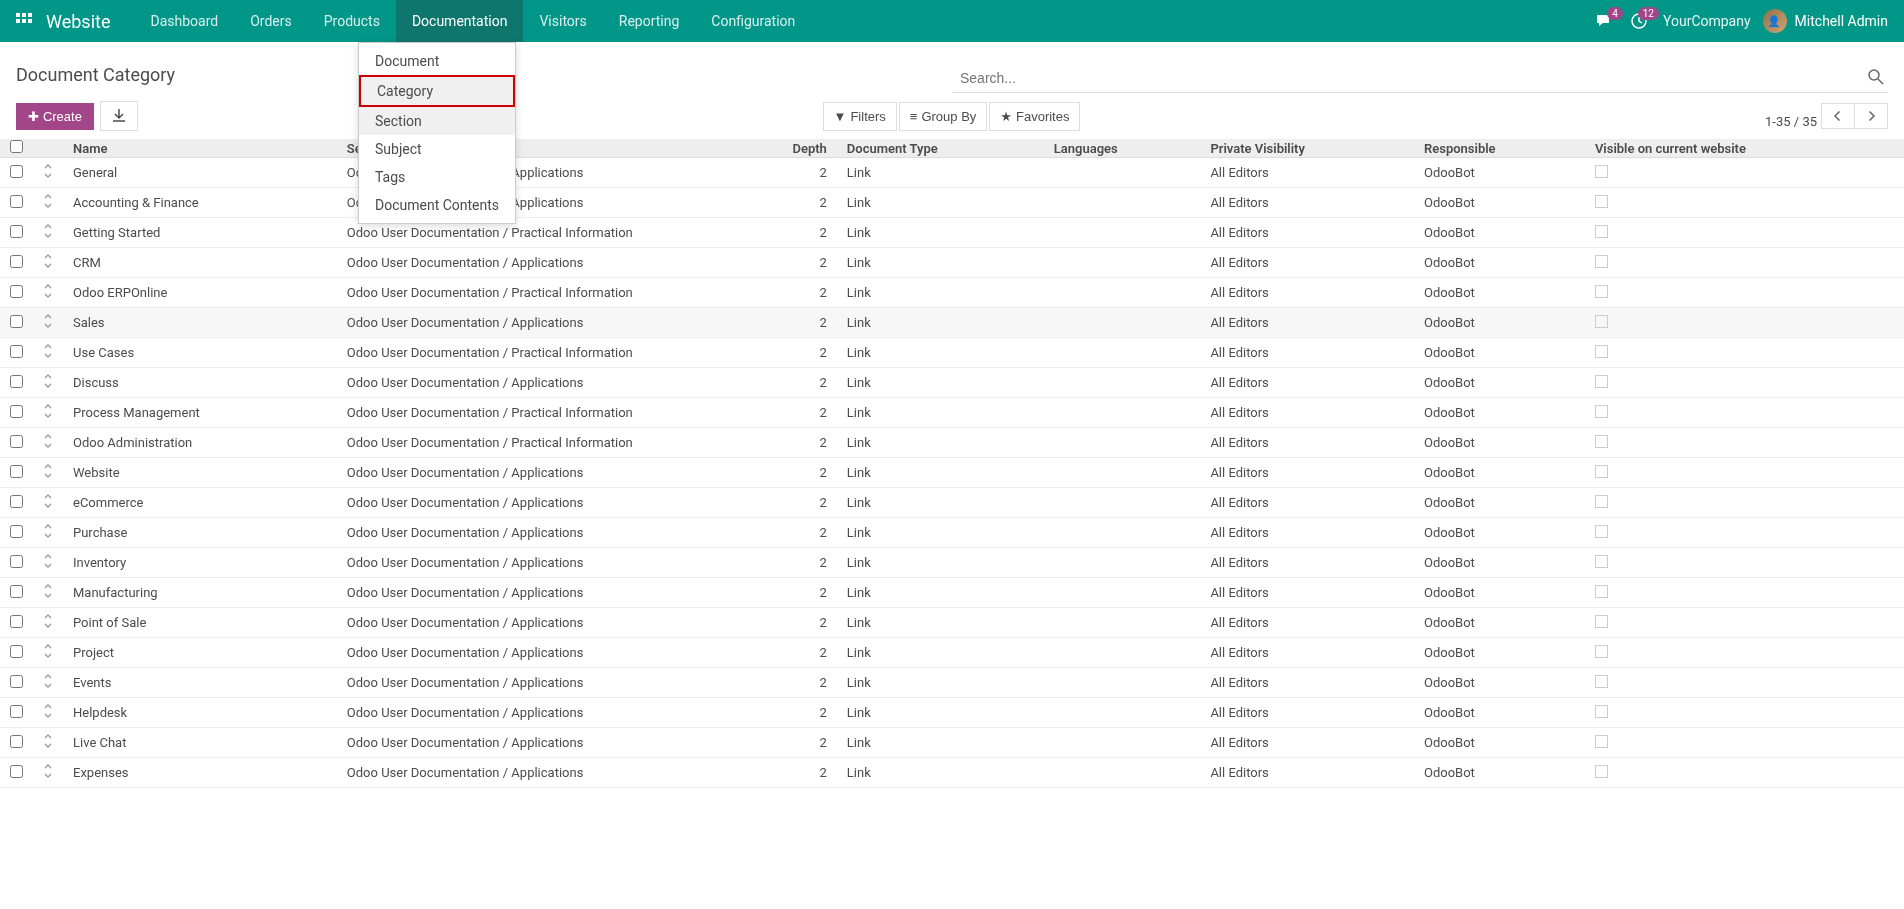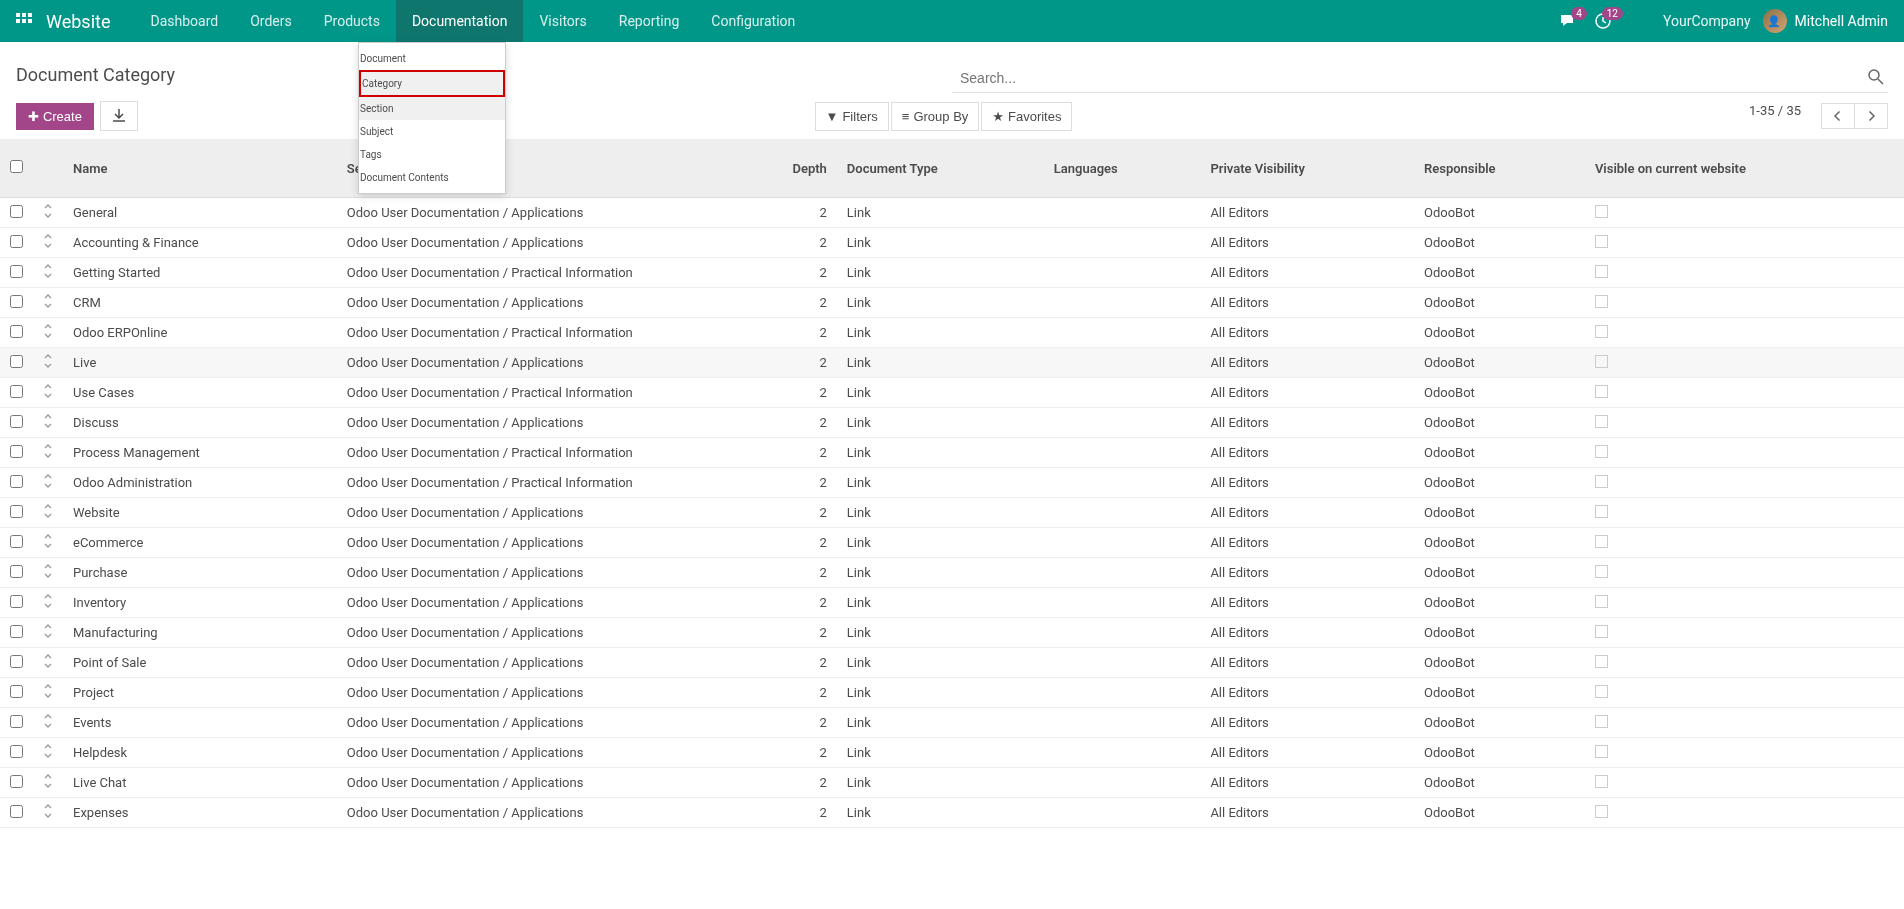--- a/index.html
+++ b/index.html
@@ -8,55 +8,55 @@
     .navbar { background: #009688; height: 42px; display: flex; align-items: center; padding: 0 16px; color: #fff; }
     .nav-apps-icon { margin-right: 14px; display: flex; cursor: pointer; }
     .nav-brand { font-size: 18px; font-weight: 400; margin-right: 24px; color: #fff; }
     .nav-menu { list-style: none; display: flex; height: 100%; }
     .nav-menu li { display: flex; align-items: center; padding: 4px 16px; height: 100%; cursor: pointer; color: rgba(255,255,255,0.85); font-size: 14px; }
     .nav-menu li.active { background: #0f766e; color: #fff; }
     .nav-spacer { flex: 1; }
     .nav-right { display: flex; align-items: center; gap: 12px; }
     .nav-icon-badge { position: relative; display: flex; align-items: center; cursor: pointer; padding: 0 4px; }
     .badge { position: absolute; top: -6px; right: -8px; background: #a24689; color: #fff; border-radius: 10px; font-size: 10px; padding: 1px 5px; min-width: 14px; text-align: center; }
-    .nav-company { color: rgba(255,255,255,0.9); font-size: 14px; cursor: pointer; margin-left: 36px; }
+    .nav-company { color: rgba(255,255,255,0.9); font-size: 14px; cursor: pointer; }
     .nav-user { display: flex; align-items: center; gap: 8px; cursor: pointer; }
     .avatar { width: 24px; height: 24px; border-radius: 50%; background: linear-gradient(135deg,#8b6f47,#d4a574); display:flex; align-items:center; justify-content:center; font-size: 11px; color:#fff; }
     .nav-user-name { color: #fff; font-size: 14px; }
     
     .control-panel { padding: 22px 16px 0; }
     .cp-top { display: flex; justify-content: space-between; align-items: flex-start; margin-bottom: 8px; }
     .breadcrumb { font-size: 18px; color: #4c4c4c; }
     .search-container { flex: 1; max-width: 50%; }
     .search-input-wrap { position: relative; border-bottom: 1px solid #ddd; display: flex; align-items: center; gap: 14px; }
     .search-input { width: 100%; border: none; outline: none; padding: 6px 8px; font-size: 14px; background: transparent; }
     .search-icon-btn { background: none; border: none; cursor: pointer; padding: 4px; }
     
     .cp-bottom { display: flex; justify-content: space-between; align-items: center; }
     .cp-left { display: flex; gap: 6px; align-items: center; }
     .btn-create { background: #a24689; color: #fff; border: none; padding: 6px 12px; font-size: 13px; cursor: pointer; border-radius: 0; display: inline-flex; align-items: center; gap: 4px; }
     .btn-icon { background: #fff; border: 1px solid #ddd; padding: 6px 10px; cursor: pointer; display: inline-flex; align-items: center; }
     
     .cp-center { display: flex; gap: 2px; }
     .filter-btn { background: #fff; border: 1px solid #ddd; padding: 6px 10px; font-size: 13px; cursor: pointer; display: inline-flex; align-items: center; gap: 4px; color: #4c4c4c; }
     
-    .cp-right { display: flex; align-items: flex-start; gap: 20px; }
+    .cp-right { display: flex; align-items: flex-end; gap: 4px; }
     .pager { font-size: 13px; color: #4c4c4c; }
     .pager-btns { display: flex; border: 1px solid #ddd; }
     .pager-btn { background: #fff; border: none; padding: 6px 10px; cursor: pointer; display: flex; align-items: center; }
     .pager-btn:first-child { border-right: 1px solid #ddd; }
     
     .dropdown-menu { position: absolute; top: 42px; left: 358px; background: #fff; border: 1px solid #ccc; box-shadow: 0 2px 8px rgba(0,0,0,0.15); min-width: 148px; z-index: 1000; padding: 4px 0; }
-    .dropdown-item { padding: 6px 1px; cursor: pointer; font-size: 10px; color: #4c4c4c; }
+    .dropdown-item { padding: 6px 16px; cursor: pointer; font-size: 14px; color: #4c4c4c; }
     .dropdown-item.highlighted { border: 2px solid #c00; background: #f0f0f0; }
     .dropdown-item.hovered { background: #f0f0f0; }
     
     .table-wrap { margin-top: 8px; }
     table { width: 100%; border-collapse: collapse; }
-    thead th { background: #eee; text-align: left; padding: 21px 10px; font-weight: 600; font-size: 13px; color: #4c4c4c; border-bottom: 1px solid #ddd; }
+    thead th { background: #eee; text-align: left; padding: 1px 10px; font-weight: 600; font-size: 13px; color: #4c4c4c; border-bottom: 1px solid #ddd; }
     thead th.num { text-align: right; }
     tbody td { padding: 6px 10px; border-bottom: 1px solid #eee; font-size: 13px; color: #4c4c4c; }
     tbody td.num { text-align: right; }
     tbody tr:nth-child(6) { background: #f7f7f7; }
     .checkbox-cell { width: 30px; text-align: center; }
     .sort-cell { width: 30px; text-align: center; color: #999; cursor: move; padding: 6px 4px; }
     .visible-checkbox { width: 13px; height: 13px; border: 1px solid #ccc; display: inline-block; }
     input[type="checkbox"] { width: 13px; height: 13px; cursor: pointer; }
     
     .icon-svg { width:16px; height:16px; fill: currentColor; }
@@ -273,21 +273,21 @@
     <td>OdooBot</td>
     <td><span class="visible-checkbox"></span></td>
   </tr>
         <tr>
     <td class="checkbox-cell"><input type="checkbox" style=""></td>
     <td class="sort-cell">
       <svg width="10" height="14" viewBox="0 0 10 14">
               <path d="M2 4l3-3 3 3M2 10l3 3 3-3" stroke="#999" stroke-width="1.3" fill="none"></path>
             </svg>
     </td>
-    <td>Live</td>
+    <td>Sales</td>
     <td>Odoo User Documentation / Applications</td>
     <td class="num">2</td>
     <td>Link</td>
     <td></td>
     <td>All Editors</td>
     <td>OdooBot</td>
     <td><span class="visible-checkbox"></span></td>
   </tr>
         <tr>
     <td class="checkbox-cell"><input type="checkbox" style=""></td>

